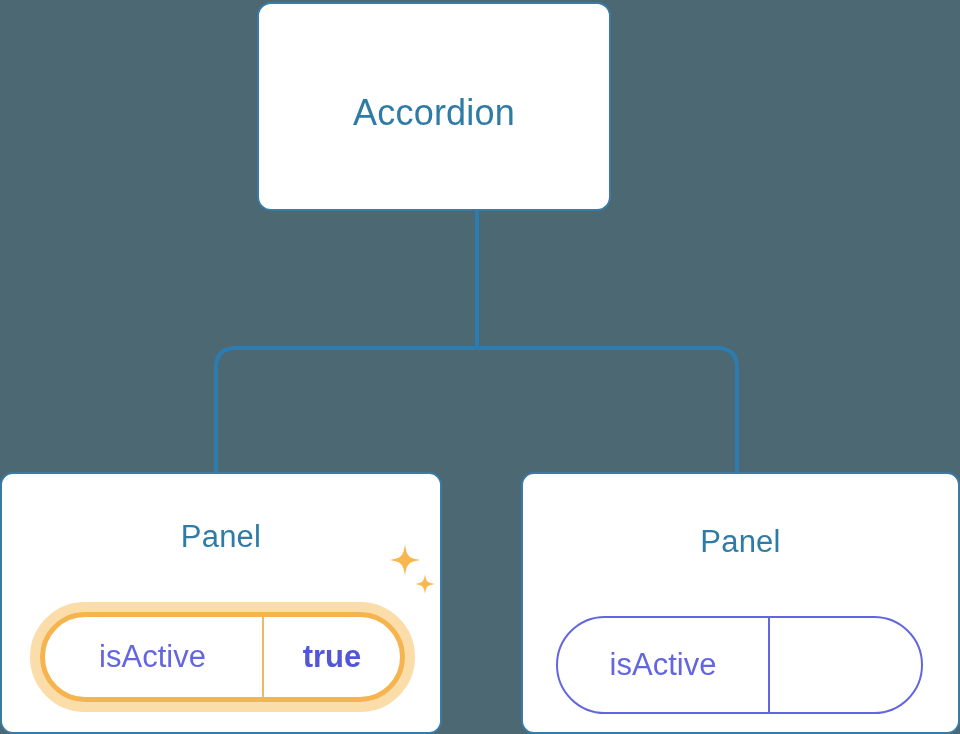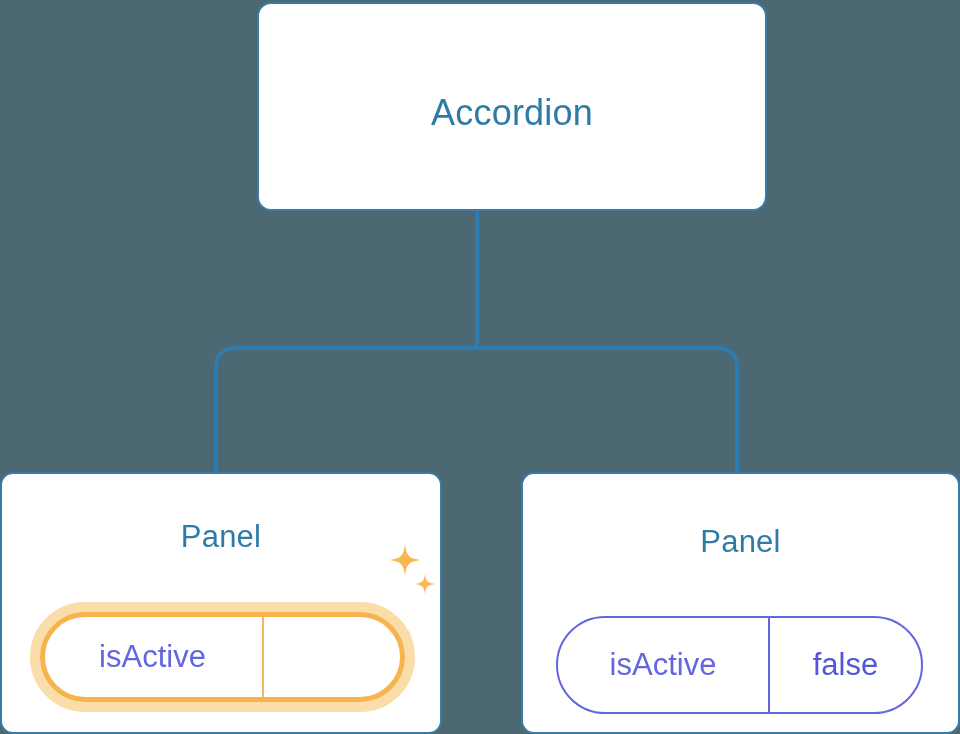--- a/index.html
+++ b/index.html
@@ -34,21 +34,21 @@
   .node {
     position: absolute;
     box-sizing: border-box;
     background: #ffffff;
     border: 2px solid #3a7ba5;
     border-radius: 13px;
   }
   .node-root {
     left: 257px;
     top: 2px;
-    width: 510px;
+    width: 354px;
     height: 209px;
     border-radius: 14px;
   }
   .node-left {
     left: 0px;
     top: 472px;
     width: 442px;
     height: 262px;
     border-radius: 13px;
   }
@@ -207,32 +207,32 @@
   </div>
 
   <div class="node node-left">
     <div class="node-title">Panel</div>
   </div>
 
   <div class="pill-wrap pill-wrap-left">
     <div class="pill-glow"></div>
     <div class="pill pill-highlight">
       <div class="pill-cell pill-key">isActive</div>
+      <div class="pill-cell pill-val">true</div>
     </div>
   </div>
 
   <svg class="sparkles" viewBox="0 0 55 65" width="55" height="65">
     <path d="M 20 4 C 21.6 16.2 23.8 18.4 36 20 C 23.8 21.6 21.6 23.8 20 36 C 18.4 23.8 16.2 21.6 4 20 C 16.2 18.4 18.4 16.2 20 4 Z" fill="#f9b martial" style="fill:#f9b74f"></path>
     <path d="M 40 34 C 41 41.5 42.5 43 50 44 C 42.5 45 41 46.5 40 54 C 39 46.5 37.5 45 30 44 C 37.5 43 39 41.5 40 34 Z" style="fill:#f9b74f"></path>
   </svg>
 
   <div class="node node-right">
     <div class="node-title">Panel</div>
   </div>
 
   <div class="pill-wrap pill-wrap-right">
     <div class="pill pill-normal">
       <div class="pill-cell pill-key">isActive</div>
-      <div class="pill-cell pill-val">false</div>
     </div>
   </div>
 
 </div>
 
 </body></html>

